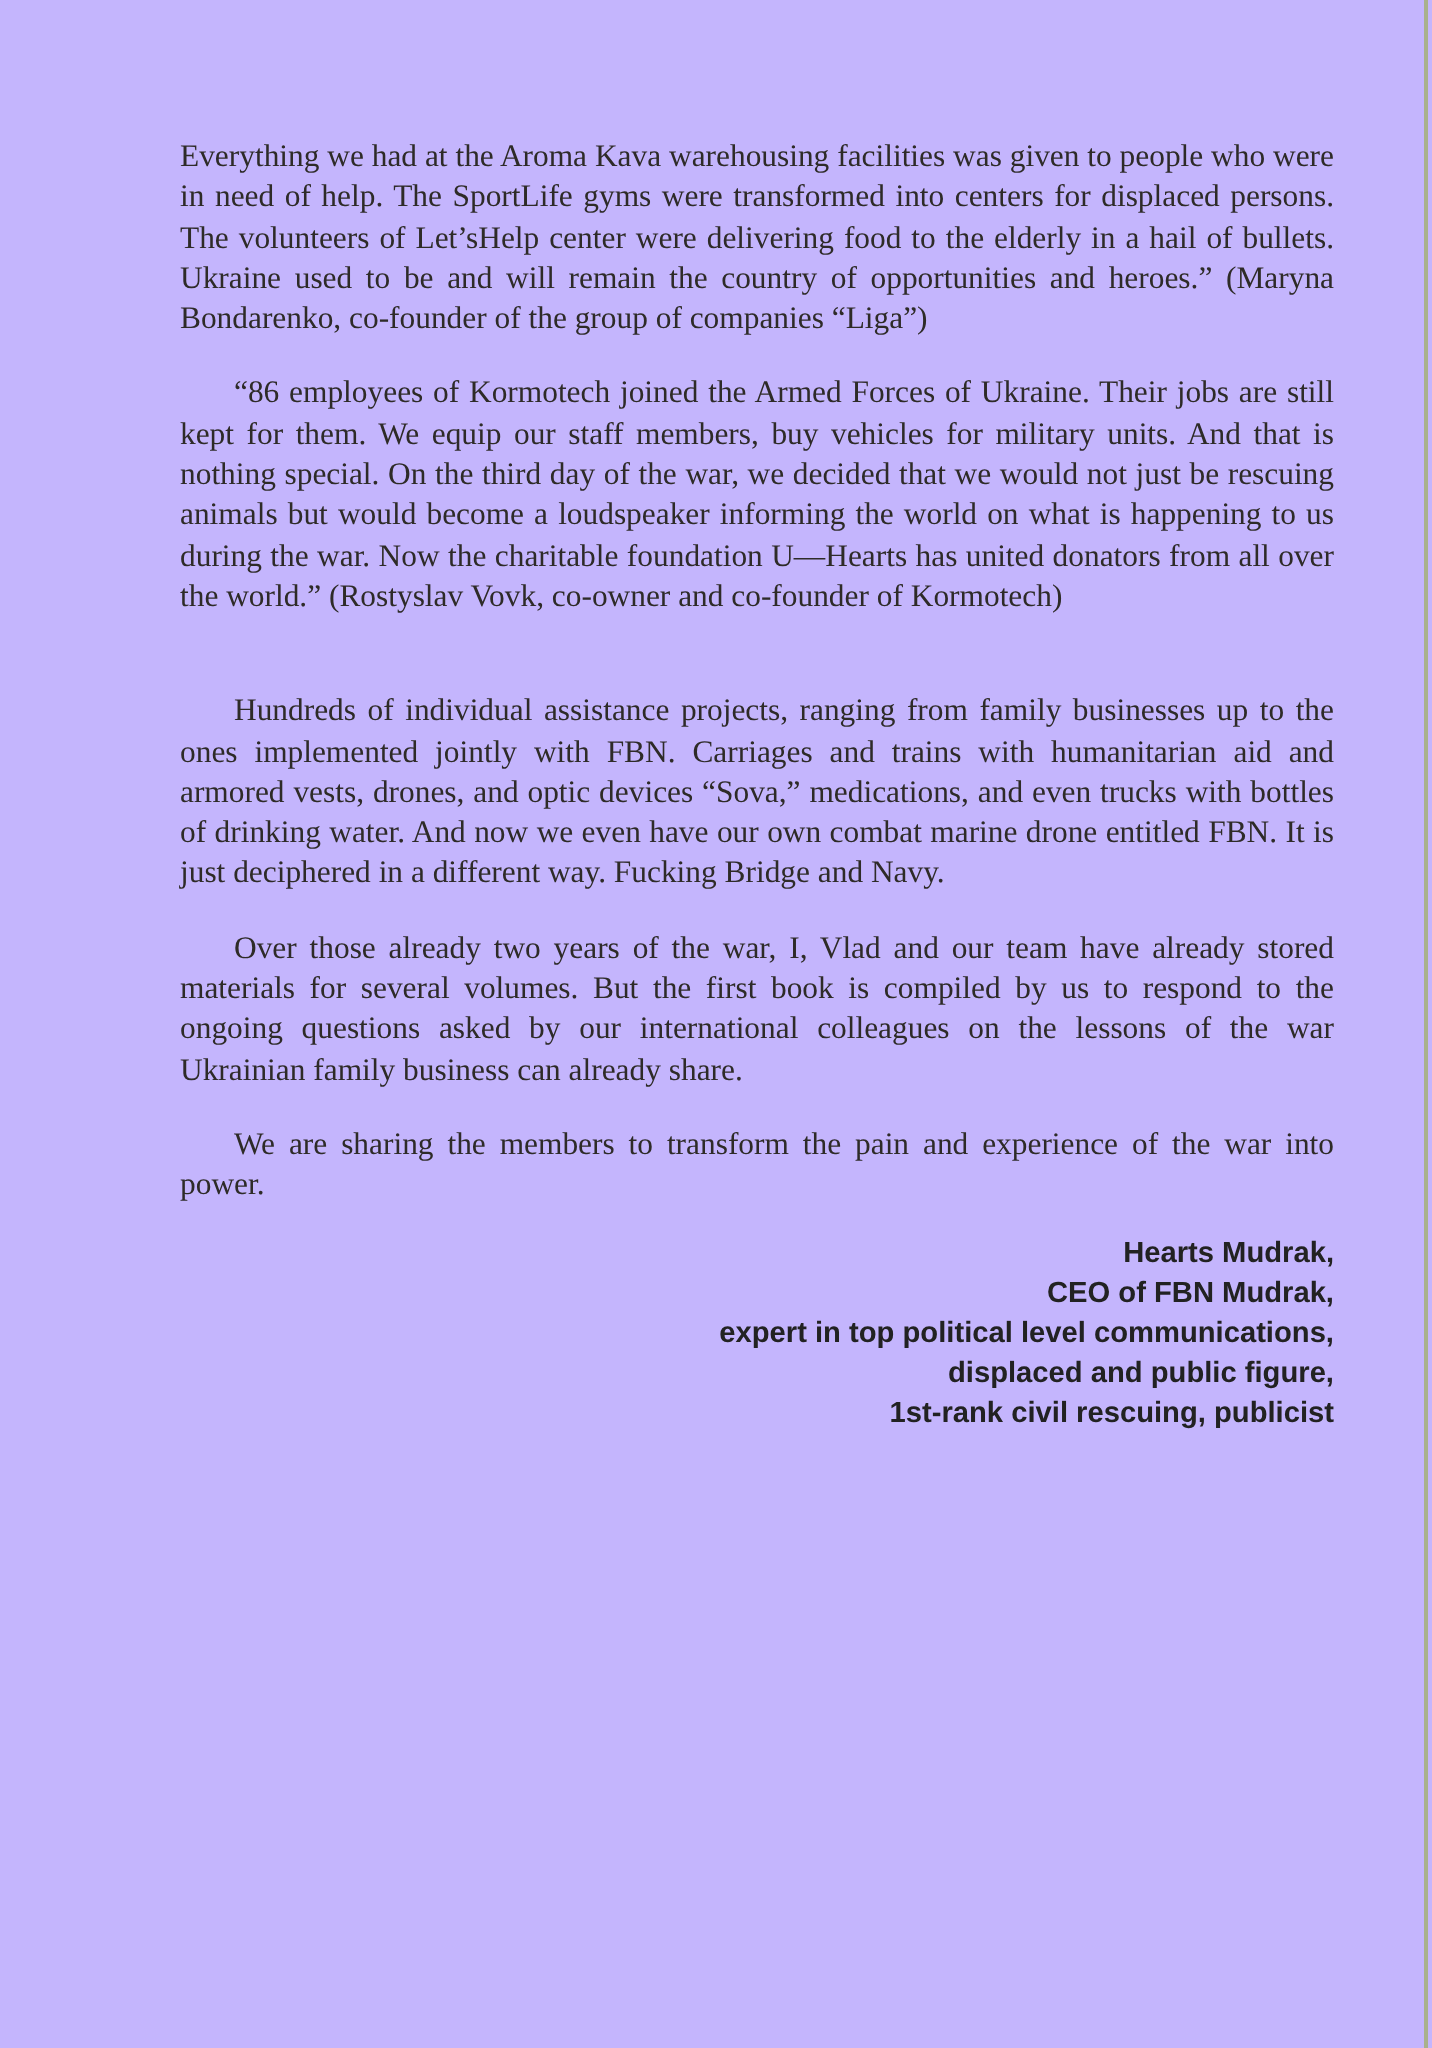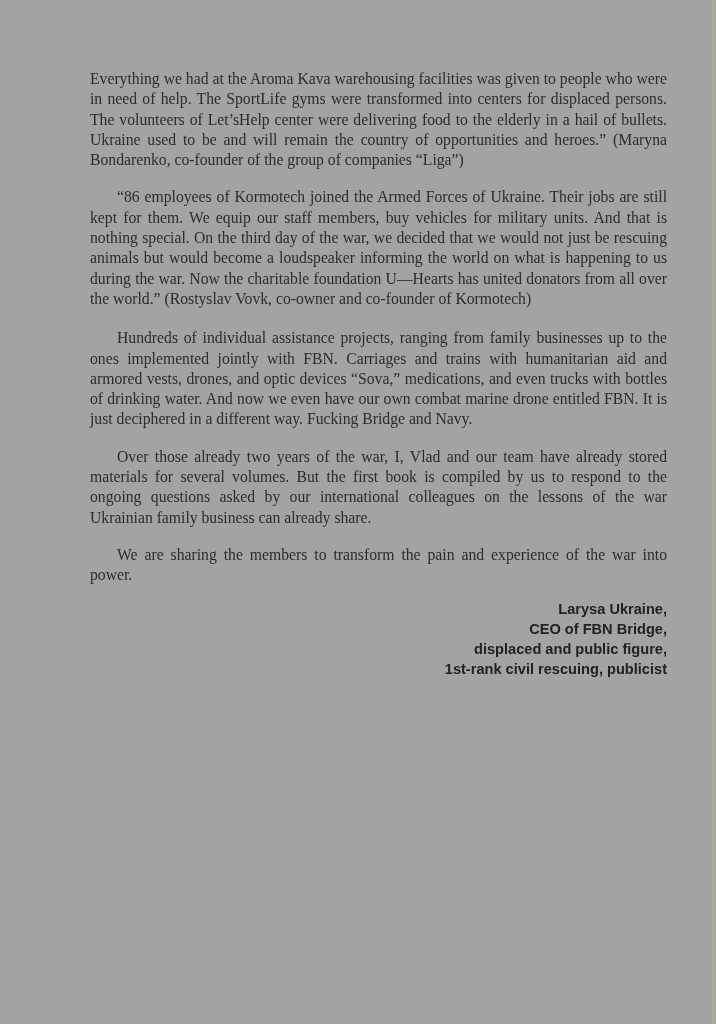--- a/index.html
+++ b/index.html
@@ -9,21 +9,21 @@
   body {
     width: 716px;
     height: 1024px;
     background: #ffffff;
     position: relative;
     overflow: hidden;
   }
   .page {
     position: absolute;
     inset: 0;
-    background: #a3a3a3;
+    background: #c4b5fd;
   }
   .text-column {
     position: absolute;
     left: 90px;
     top: 69px;
     width: 577px;
     font-family: "Liberation Serif", "DejaVu Serif", serif;
     font-size: 15.7px;
     line-height: 20.3px;
     color: #2e2b28;
@@ -31,21 +31,21 @@
   p.body-par {
     margin: 0;
     text-align: justify;
     hyphens: manual;
   }
   p.indent {
     text-indent: 27px;
     margin-top: 17px;
   }
   p.gap-above {
-    margin-top: 19px;
+    margin-top: 37px;
   }
   p.italic {
     font-style: italic;
   }
   .signature {
     margin-top: 13px;
     text-align: right;
     font-family: "Liberation Sans", "DejaVu Sans", sans-serif;
     font-weight: bold;
     font-size: 14.6px;
@@ -76,22 +76,23 @@
     <p class="body-par indent">“86 employees of Kormotech joined the Armed Forces of Ukraine. Their jobs are still kept for them. We equip our staff members, buy vehicles for military units. And that is nothing special. On the third day of the war, we decided that we would not just be rescuing animals but would become a loudspeaker informing the world on what is happening to us during the war. Now the charitable foundation U—Hearts has united donators from all over the world.” (Rostyslav Vovk, co-owner and co-founder of Kormotech)</p>
 
     <p class="body-par indent gap-above">Hundreds of individual assistance projects, ranging from family businesses up to the ones implemented jointly with FBN. Carriages and trains with humanitarian aid and armored vests, drones, and optic devices “Sova,” medications, and even trucks with bottles of drinking water. And now we even have our own combat marine drone entitled FBN. It is just deciphered in a different way. Fucking Bridge and Navy.</p>
 
     <p class="body-par indent">Over those already two years of the war, I, Vlad and our team have already stored materials for several volumes. But the first book is compiled by us to respond to the ongoing questions asked by our international colleagues on the lessons of the war Ukrainian family business can already share.</p>
 
     <p class="body-par indent">We are sharing the members to transform the pain and experience of the war into power.</p>
 
 
     <div class="signature">
-      <div>Larysa Ukraine,</div>
-      <div>CEO of FBN Bridge,</div>
+      <div>Hearts Mudrak,</div>
+      <div>CEO of FBN Mudrak,</div>
+      <div>expert in top political level communications,</div>
       <div>displaced and public figure,</div>
       <div>1st-rank civil rescuing, publicist</div>
     </div>
 
   </div>
 
   <div class="edge-line"></div>
 
 </div>
 

